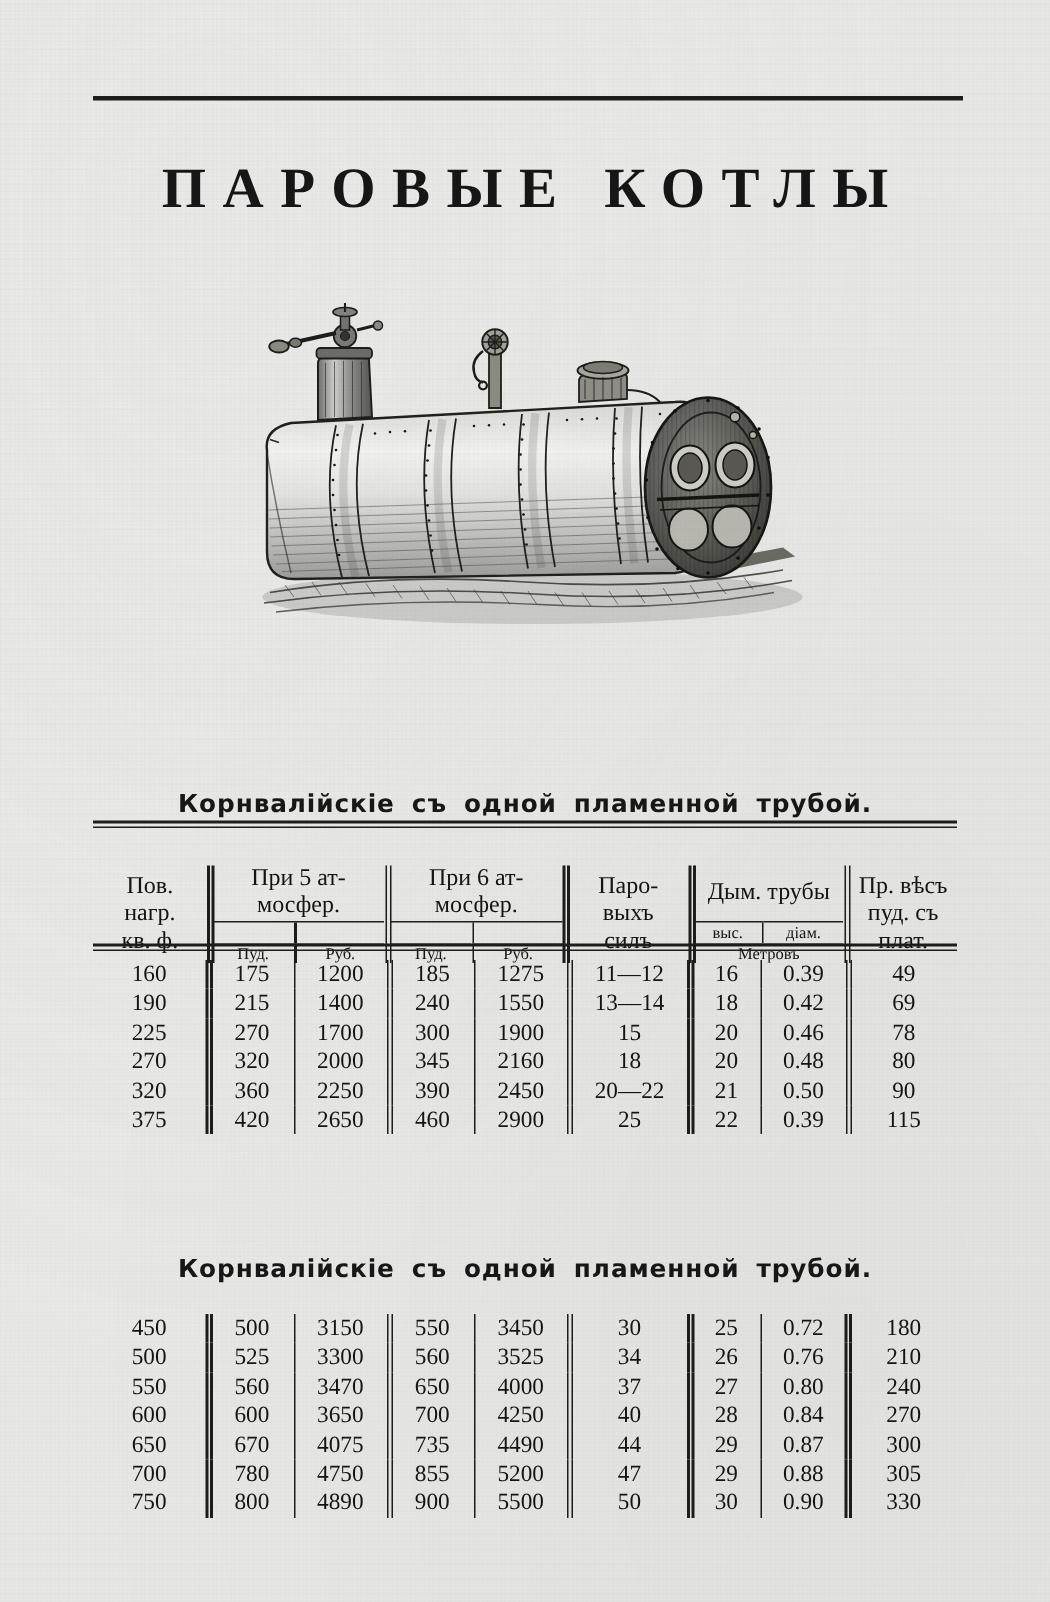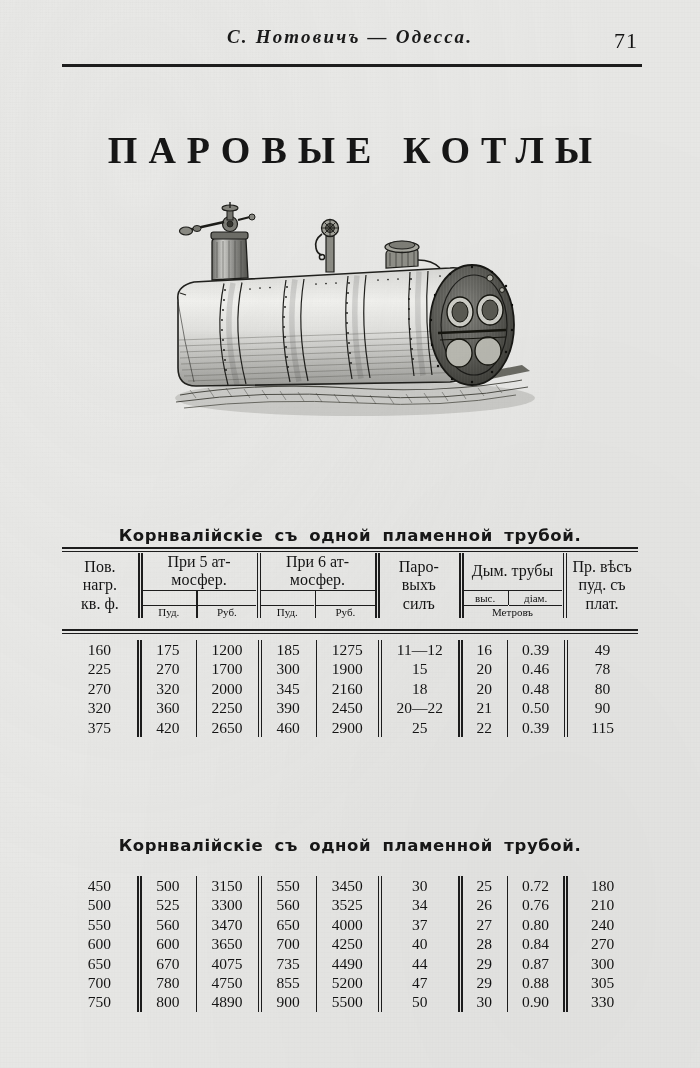--- a/index.html
+++ b/index.html
@@ -75,21 +75,20 @@
   .main-title {
     position: absolute;
     left: 0; right: 0;
     top: 104px;
     text-align: center;
     font-size: 38px;
     font-weight: 700;
     letter-spacing: 11px;
     text-indent: 11px;
     color: #161616;
-    margin-top: 24px;
   }
 
   
   .illustration {
     position: absolute;
     left: 150px;
     top: 190px;
     width: 400px;
     height: 235px;
   }
@@ -210,24 +209,20 @@
   .col-sil    { width: 92px; }
   .col-vys    { width: 52px; }
   .col-diam   { width: 62px; }
   .col-ves    { width: 83px; }
 </style>
 </head>
 <body>
 
 <div class="page">
 
-  <div class="runhead">
-    <div class="runhead-title">С. Нотовичъ — Одесса.</div>
-    <div class="runhead-folio">71</div>
-  </div>
   <div class="rule-head"></div>
 
   <div class="main-title">ПАРОВЫЕ КОТЛЫ</div>
 
   <div class="illustration">
     <svg viewBox="0 0 400 235" xmlns="http://www.w3.org/2000/svg">
       <defs>
         <linearGradient id="shellg" x1="0" y1="0" x2="0" y2="1">
           <stop offset="0%" stop-color="#d9d9d6"></stop>
           <stop offset="28%" stop-color="#f2f2ef"></stop>
@@ -456,21 +451,21 @@
 
       <path d="M28 112 Q34 150 44 192" stroke="#2a2a26" stroke-width="1" fill="none" opacity="0.6"></path>
       <path d="M36 105 L30 103" stroke="#2a2a26" stroke-width="1.2"></path>
     </svg>
   </div>
 
   <div class="sect-heading" id="heading-1">Корнвалійскіе съ одной пламенной трубой.</div>
 
   <div class="rule-double" style="top:547px"></div>
 
-  <table class="tbl" id="table-1" style="top:553px">
+  <table class="tbl" id="table-1" style="top:577px">
     <thead>
       <tr>
         <th class="hdr col-pov" rowspan="3">
           <div>Пов.</div>
           <div>нагр.</div>
           <div>кв. ф.</div>
         </th>
         <th class="div-double" rowspan="3"></th>
         <th class="hdr hdr-underline" colspan="3">
           <div>При 5 ат-</div>
@@ -537,20 +532,39 @@
           <td class="div-double"></td>
           <td class="col-sil">11—12</td>
           <td class="div-double"></td>
           <td class="col-vys">16</td>
           <td class="div-single"></td>
           <td class="col-diam">0.39</td>
           <td class="div-double"></td>
           <td class="col-ves">49</td>
         </tr>
         <tr class="data-row">
+          <td class="col-pov">190</td>
+          <td class="div-double"></td>
+          <td class="col-pud">215</td>
+          <td class="div-single"></td>
+          <td class="col-rub num-bold">1400</td>
+          <td class="div-double"></td>
+          <td class="col-pud">240</td>
+          <td class="div-single"></td>
+          <td class="col-rub num-bold">1550</td>
+          <td class="div-double"></td>
+          <td class="col-sil">13—14</td>
+          <td class="div-double"></td>
+          <td class="col-vys">18</td>
+          <td class="div-single"></td>
+          <td class="col-diam">0.42</td>
+          <td class="div-double"></td>
+          <td class="col-ves">69</td>
+        </tr>
+        <tr class="data-row">
           <td class="col-pov">225</td>
           <td class="div-double"></td>
           <td class="col-pud">270</td>
           <td class="div-single"></td>
           <td class="col-rub num-bold">1700</td>
           <td class="div-double"></td>
           <td class="col-pud">300</td>
           <td class="div-single"></td>
           <td class="col-rub num-bold">1900</td>
           <td class="div-double"></td>

